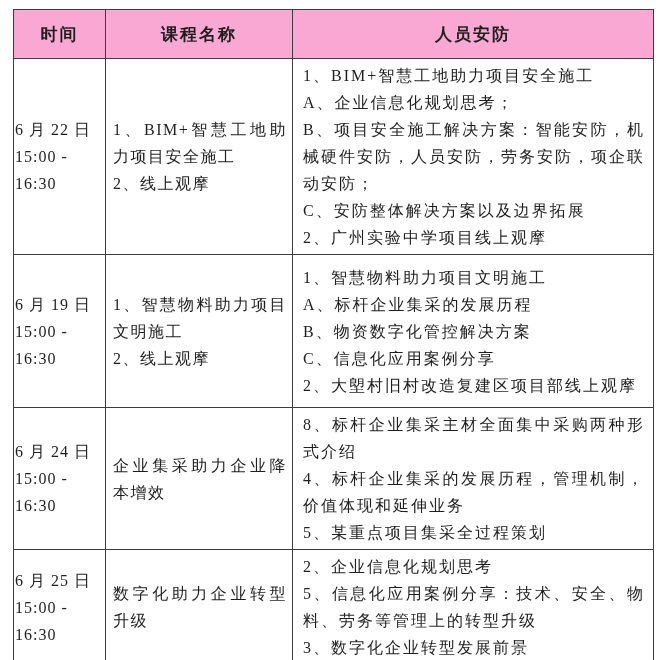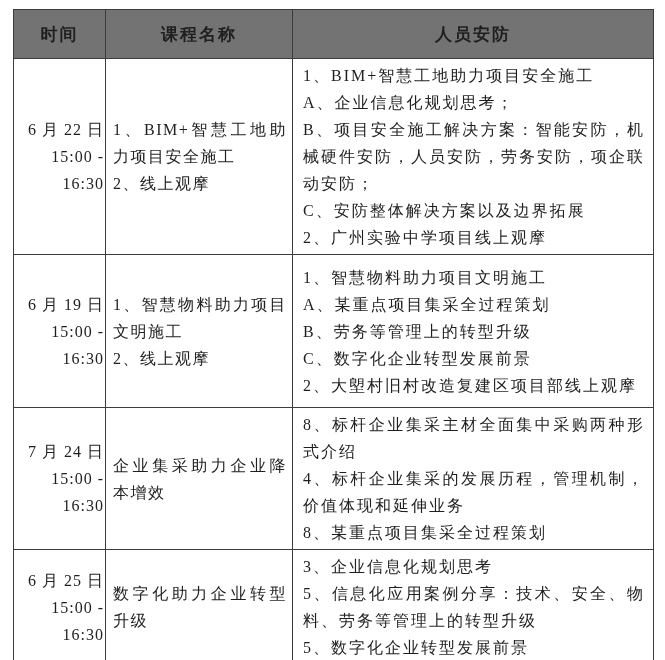--- a/index.html
+++ b/index.html
@@ -26,24 +26,24 @@
     border: 1px solid #3c3c3c;
     vertical-align: middle;
     overflow: hidden;
   }
   thead th {
     height: 46px;
     font-size: 17px;
     font-weight: bold;
     letter-spacing: 2px;
     text-align: center;
-    background: #737373;
+    background: #f9a8d4;
   }
   td.time-cell {
-    text-align: right;
+    text-align: left;
     font-size: 16px;
     line-height: 27px;
     letter-spacing: 1px;
     padding: 2px 1px;
   }
   td.name-cell {
     font-size: 16px;
     line-height: 27px;
     letter-spacing: 1.5px;
     text-align: justify;
@@ -102,51 +102,51 @@
           <div>6 月 19 日</div>
           <div>15:00 -</div>
           <div>16:30</div>
         </td>
         <td class="name-cell">
           <div>1、智慧物料助力项目文明施工</div>
           <div>2、线上观摩</div>
         </td>
         <td class="content-cell">
           <div>1、智慧物料助力项目文明施工</div>
-          <div>A、某重点项目集采全过程策划</div>
-          <div>B、劳务等管理上的转型升级</div>
-          <div>C、数字化企业转型发展前景</div>
+          <div>A、标杆企业集采的发展历程</div>
+          <div>B、物资数字化管控解决方案</div>
+          <div>C、信息化应用案例分享</div>
           <div>2、大塱村旧村改造复建区项目部线上观摩</div>
         </td>
       </tr>
       <tr class="row-3">
         <td class="time-cell">
-          <div>7 月 24 日</div>
+          <div>6 月 24 日</div>
           <div>15:00 -</div>
           <div>16:30</div>
         </td>
         <td class="name-cell">
           <div>企业集采助力企业降本增效</div>
         </td>
         <td class="content-cell">
           <div>8、标杆企业集采主材全面集中采购两种形式介绍</div>
           <div>4、标杆企业集采的发展历程，管理机制，价值体现和延伸业务</div>
-          <div>8、某重点项目集采全过程策划</div>
+          <div>5、某重点项目集采全过程策划</div>
         </td>
       </tr>
       <tr class="row-4">
         <td class="time-cell">
           <div>6 月 25 日</div>
           <div>15:00 -</div>
           <div>16:30</div>
         </td>
         <td class="name-cell">
           <div>数字化助力企业转型升级</div>
         </td>
         <td class="content-cell">
-          <div>3、企业信息化规划思考</div>
+          <div>2、企业信息化规划思考</div>
           <div>5、信息化应用案例分享：技术、安全、物料、劳务等管理上的转型升级</div>
-          <div>5、数字化企业转型发展前景</div>
+          <div>3、数字化企业转型发展前景</div>
         </td>
       </tr>
     </tbody>
   </table>
 </div>
 
 </body></html>

